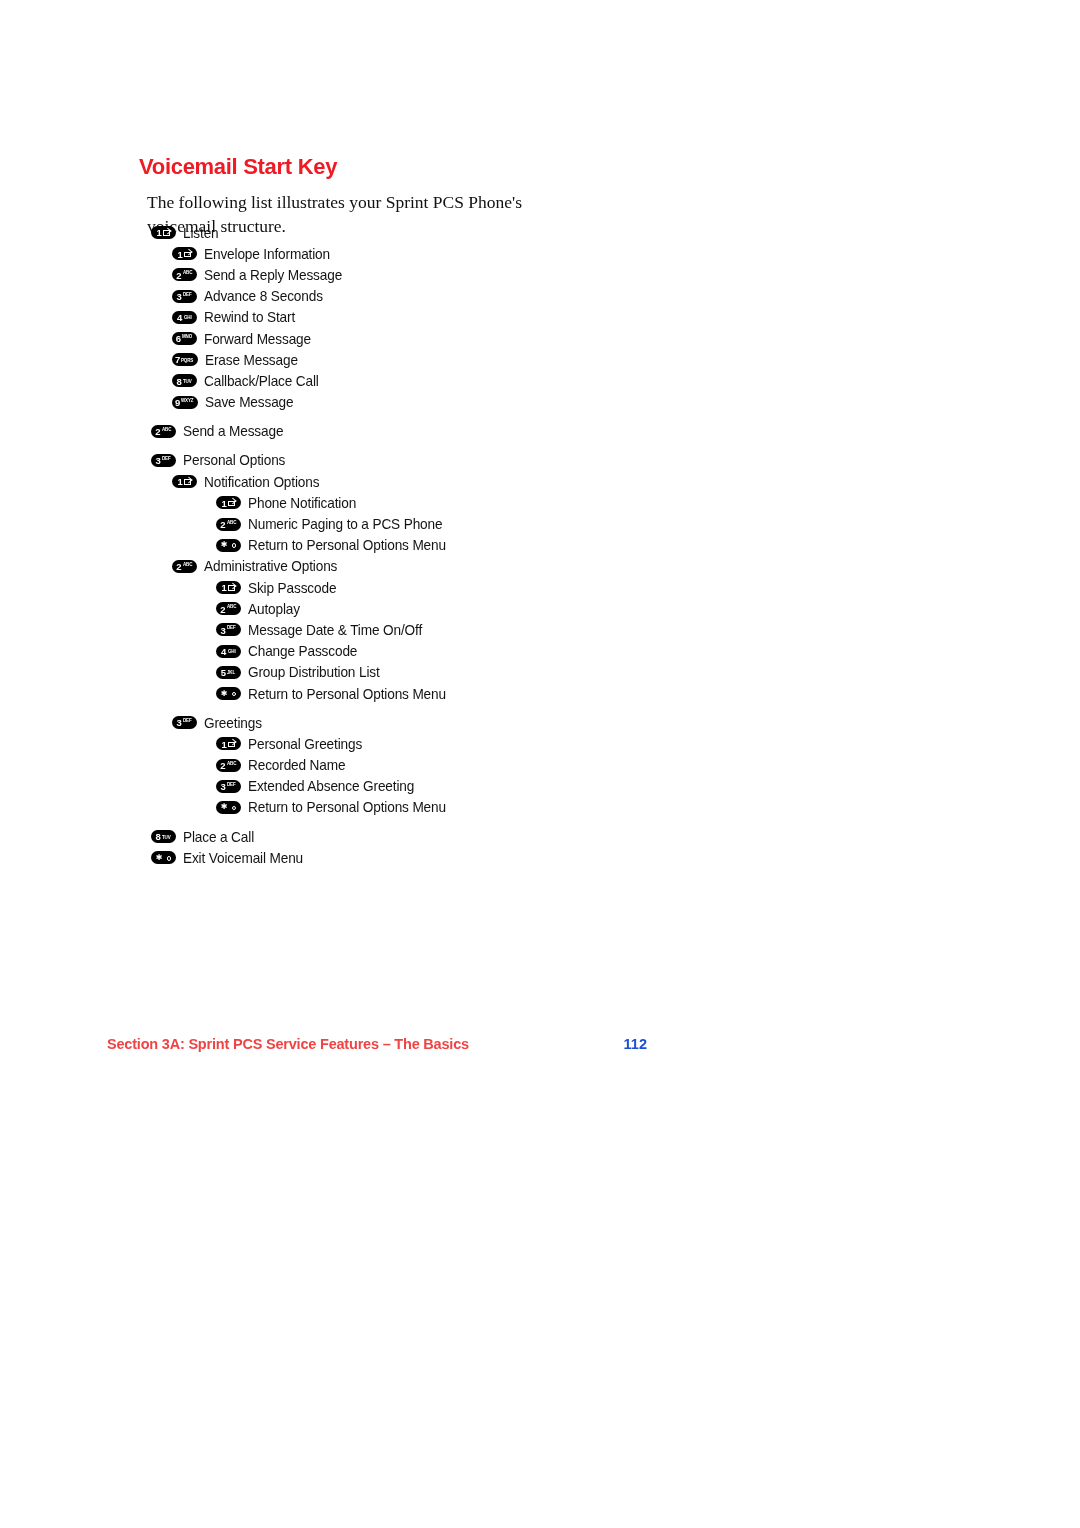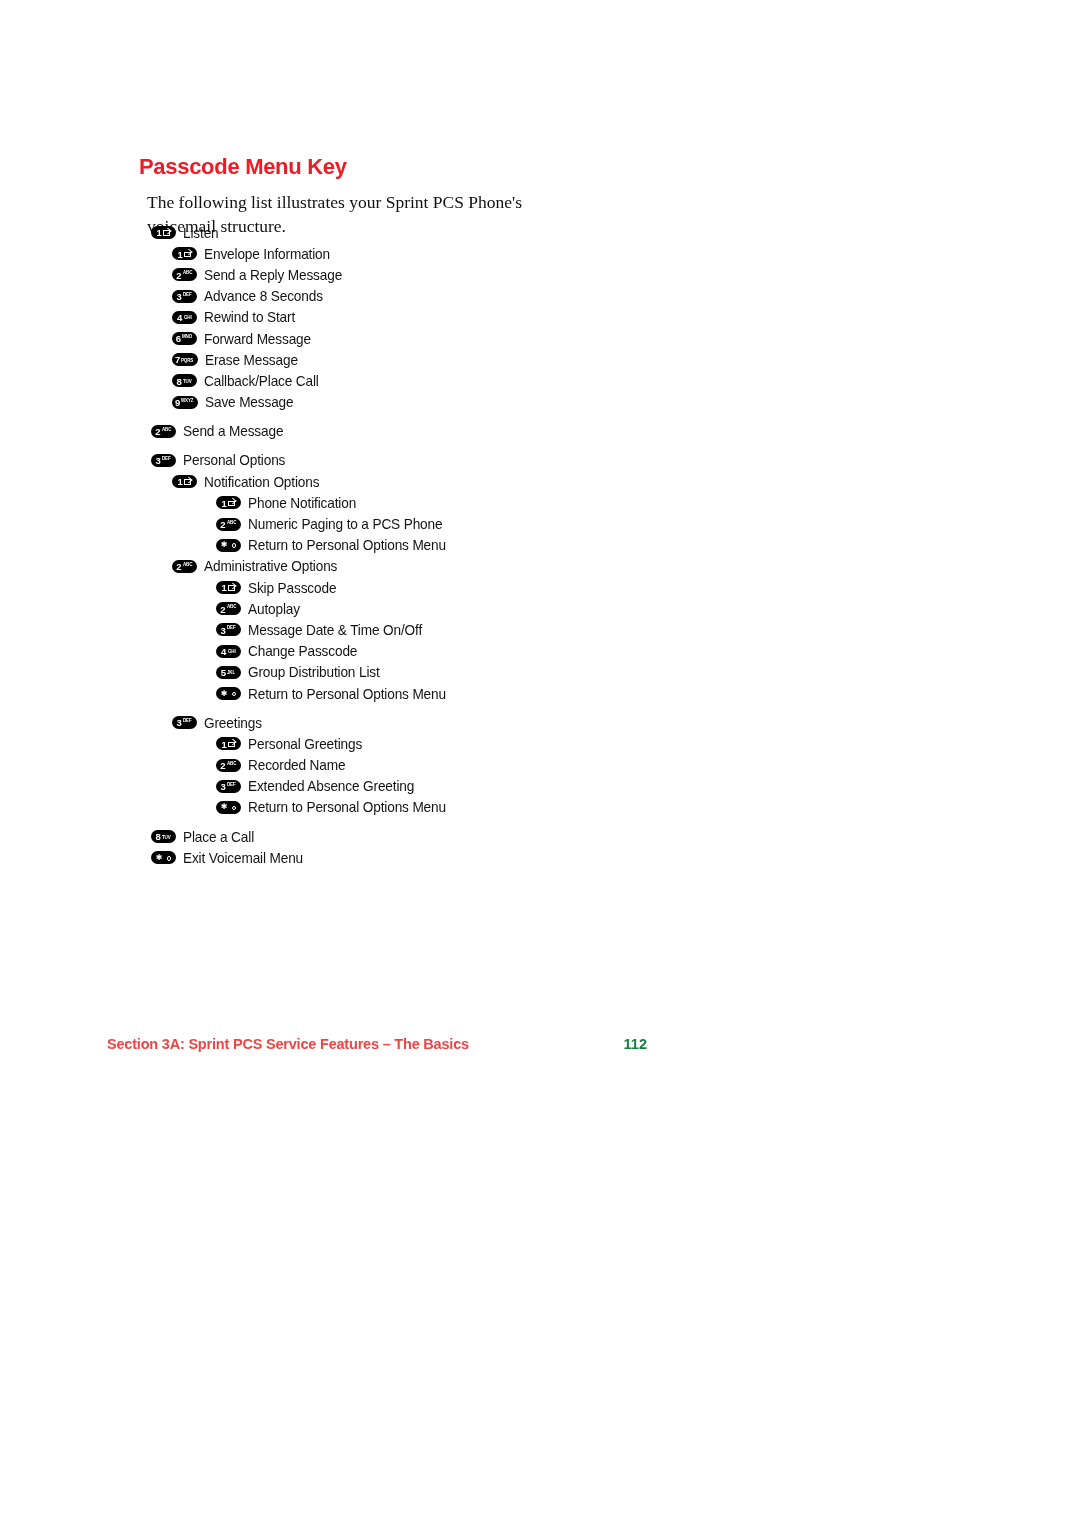--- a/index.html
+++ b/index.html
@@ -172,31 +172,31 @@
     font-weight: bold;
     font-size: 14.5px;
     color: #ef4444;
     letter-spacing: -0.2px;
     white-space: nowrap;
   }
   .footer-page {
     font-family: "Liberation Sans", sans-serif;
     font-weight: bold;
     font-size: 14.5px;
-    color: #15803d;
+    color: #1d4ed8;
     margin-left: auto;
     padding-right: 0px;
   }
 </style>
 </head>
 <body>
 
 <div class="page">
 
-  <h1 class="heading">Passcode Menu Key</h1>
+  <h1 class="heading">Voicemail Start Key</h1>
 
   <p class="intro">The following list illustrates your Sprint PCS Phone's voicemail structure.</p>
 
   <div class="tree" id="menu-tree">
       <div class="row lvl1">
         <span class="key">
           <span class="num">1</span>
           <span class="envglyph"></span>
         </span>
         <span class="row-label">Listen</span>

